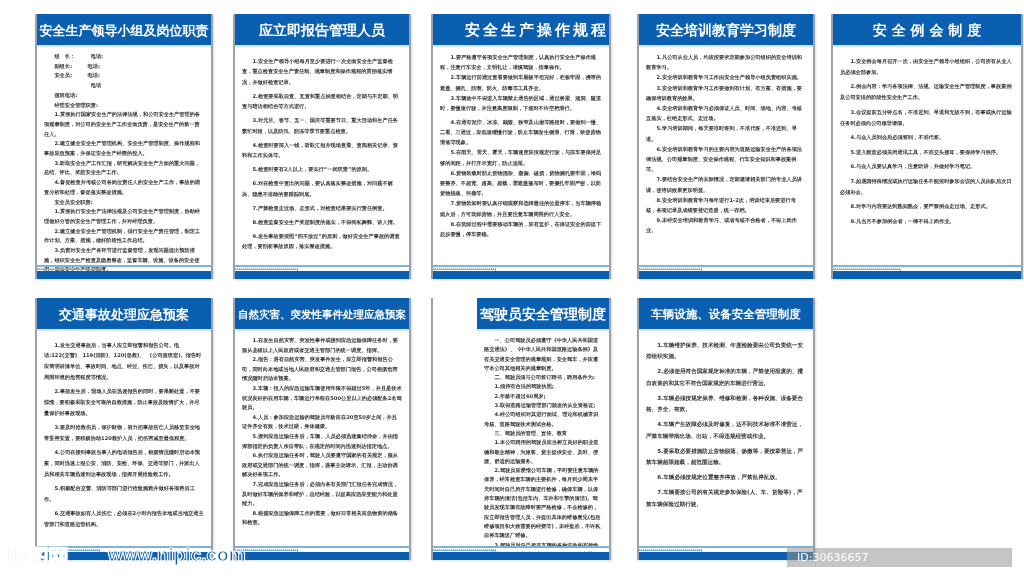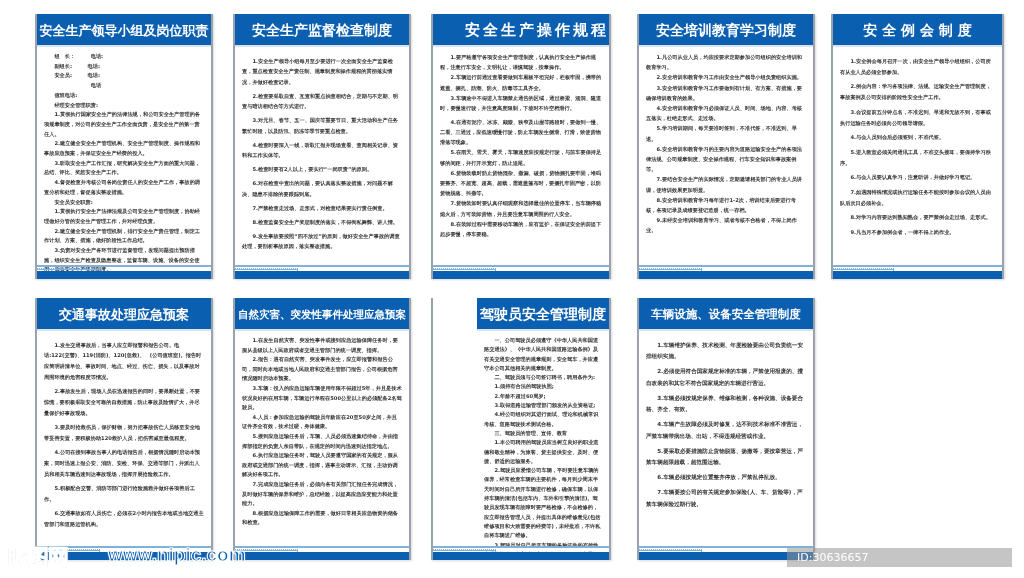--- a/index.html
+++ b/index.html
@@ -99,21 +99,21 @@
   </div>
   <div class="board-footer">
       <div class="stripe-light"></div>
       <div class="dots"></div>
       <div class="notch"></div>
       <div class="bar"></div>
     </div>
 </div>
 
 <div class="board" style="left:225px; top:14px; width:178px; height:265px;">
-  <div class="board-header" style="font-size:14px;">安全生产监督检查制度</div>
+  <div class="board-header" style="font-size:14px;">应立即报告管理人员</div>
   <div class="board-body" style="line-height:10.5px;">
     <p class="gap">1.安全生产领导小组每月至少要进行一次全面安全生产监督检查，重点检查安全生产责任制、规章制度和操作规程的贯彻落实情况，并做好检查记录。</p>
     <p class="gap">2.检查要采取自查、互查和重点抽查相结合，定期与不定期、明查与暗访相结合等方式进行。</p>
     <p class="gap">3.对元旦、春节、五一、国庆等重要节日、重大活动和生产任务繁忙时段，以及防汛、防冻等季节要重点检查。</p>
     <p class="gap">4.检查时要深入一线，听取汇报并现场查看、查阅相关记录、资料和工作实体等。</p>
     <p class="gap">5.检查时要有2人以上，要实行“一岗双责”的原则。</p>
     <p class="gap">6.对在检查中查出的问题，要认真落实整改措施，对问题不解决、隐患不排除的要跟踪到底。</p>
     <p class="gap">7.严禁检查走过场、走形式，对检查结果要实行责任倒查。</p>
     <p class="gap">8.检查监督安全生产奖惩制度的落实，不得徇私舞弊、讲人情。</p>
     <p class="gap">9.发生事故要按照“四不放过”的原则，做好安全生产事故的调查处理，要剖析事故原因，落实整改措施。</p>
@@ -160,21 +160,21 @@
     <p>9.未经安全培训和教育学习、或者考核不合格者，不得上岗作业。</p>
   </div>
   <div class="board-footer">
       <div class="stripe-light"></div>
       <div class="dots"></div>
       <div class="notch"></div>
       <div class="bar"></div>
     </div>
 </div>
 
-<div class="board" style="left:823px; top:14px; width:173px; height:265px;">
+<div class="board" style="left:823px; top:14px; width:192px; height:265px;">
   <div class="board-header" style="font-size:14px;">安 全 例 会 制 度</div>
   <div class="board-body" style="line-height:11px;">
     <p class="gap">1.安全例会每月召开一次，由安全生产领导小组组织，公司所有从业人员必须全部参加。</p>
     <p class="gap">2.例会内容：学习各项法律、法规、运输安全生产管理制度，事故案例及公司安排的阶段性安全生产工作。</p>
     <p class="gap">3.会议提前五分钟点名，不准迟到、早退和无故不到，有事或执行运输任务时必须向公司领导请假。</p>
     <p class="gap">4.与会人员到会后必须签到，不准代签。</p>
     <p class="gap">5.进入教室必须关闭通讯工具，不准交头接耳，要保持学习秩序。</p>
     <p class="gap">6.与会人员要认真学习，注意听讲，并做好学习笔记。</p>
     <p class="gap">7.如遇因特殊情况或执行运输任务不能按时参加会议的人员由队后次日必须补会。</p>
     <p class="gap">8.对学习内容要达到熟知熟会，要严禁例会走过场、走形式。</p>

